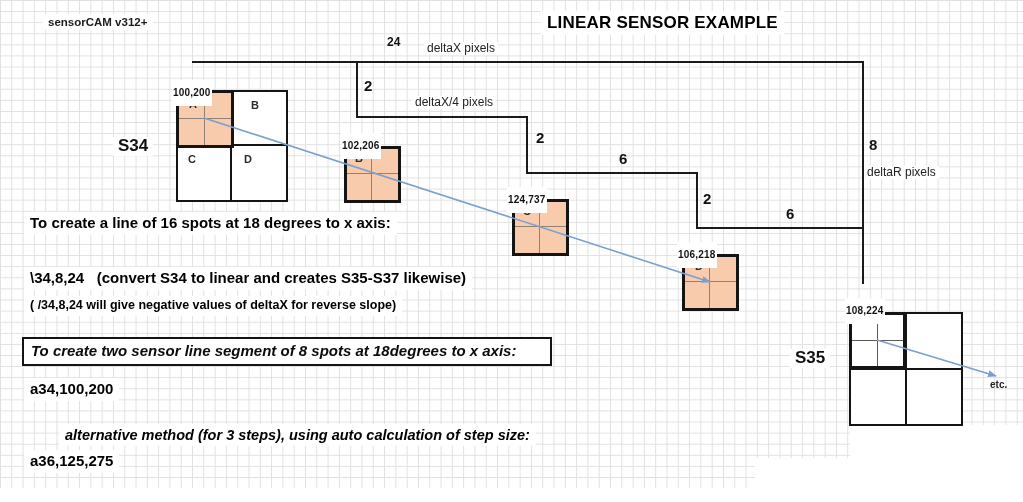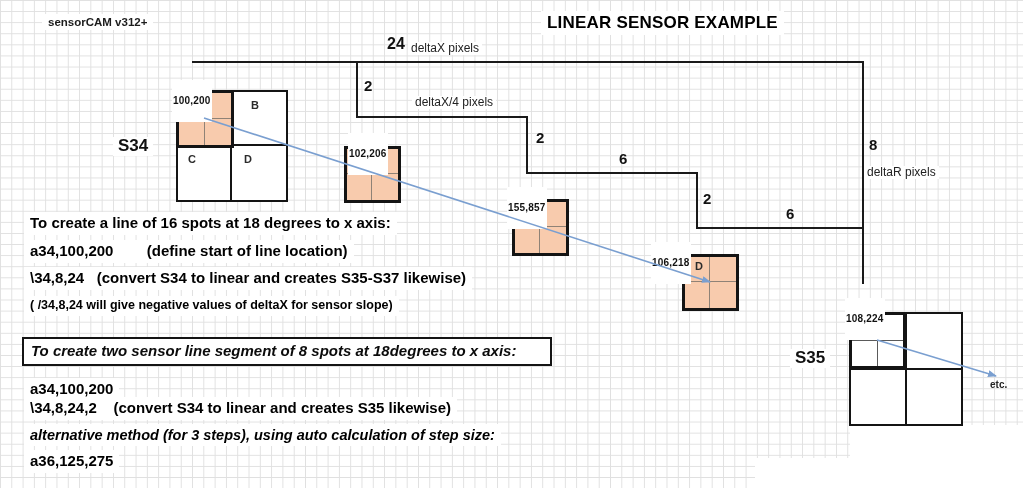--- a/index.html
+++ b/index.html
@@ -8,38 +8,38 @@
     font-family:"Liberation Sans",sans-serif;color:#111;
     background-color:#fff;
     background-image:
       linear-gradient(to right,#e0e0e0 1px,transparent 1px),
       linear-gradient(to bottom,#e0e0e0 1px,transparent 1px);
     background-size:11.3px 11.1px;
   }
   .patch{position:absolute;background:#fff;z-index:1;}
   .bline{position:absolute;background:#1a1a1a;z-index:2;}
   .num{position:absolute;font-weight:bold;font-size:15px;color:#111;z-index:3;line-height:1;}
-  .num.big{font-size:16px;}
+  .num.big{font-size:12px;}
   .lbl{position:absolute;font-size:12px;color:#222;background:#fff;padding:0 3px;z-index:3;line-height:1.1;white-space:nowrap;}
-  .coord{position:absolute;font-size:10px;font-weight:bold;color:#111;background:#fff;padding:16px 1px;z-index:4;line-height:1;letter-spacing:.2px;}
+  .coord{position:absolute;font-size:10px;font-weight:bold;color:#111;background:#fff;padding:8px 1px;z-index:4;line-height:1;letter-spacing:.2px;}
   .sensor-name{position:absolute;font-weight:bold;font-size:17px;color:#111;background:#fff;padding:0 5px;z-index:3;line-height:1.1;}
   .sq{position:absolute;border:2px solid #141414;background:#fff;z-index:3;}
   .spot{position:absolute;width:51px;height:51px;border:3px solid #141414;background:#f8cbad;z-index:3;}
   .divV{position:absolute;top:0;width:2px;height:100%;background:#141414;}
   .divH{position:absolute;left:0;height:2px;width:100%;background:#141414;}
   .thinV{position:absolute;top:0;width:1px;height:100%;background:#8f8276;}
   .thinH{position:absolute;left:0;height:1px;width:100%;background:#8f8276;}
   .quadA{position:absolute;left:-2px;top:-2px;width:52px;height:52px;border:3px solid #141414;background:#f8cbad;}
   .quadS35{position:absolute;left:-2px;top:-2px;width:51px;height:51px;border:3px solid #141414;background:#fff;}
   .quadS35 .thinV,.quadS35 .thinH{background:#5a5a5a;}
   .sq-letter{position:absolute;font-size:11px;font-weight:bold;color:#2b2b2b;z-index:5;line-height:1;}
   .row{position:absolute;left:24px;font-weight:bold;font-size:15px;color:#000000;background:#fff;
        padding:2px 6px;white-space:pre;z-index:5;line-height:1.25;}
   .row.small{font-size:12.5px;}
-  .row.ital{font-style:italic;}
+  .row.ital{font-style:italic;margin-left:35px;}
   .boxed{position:absolute;left:22px;border:2px solid #141414;background:#fff;
          font-weight:bold;font-style:italic;font-size:15px;color:#0b0b0b;
          padding:3px 34px 3px 7px;white-space:pre;z-index:5;line-height:1.25;}
   .appver{position:absolute;left:42px;top:14px;font-size:11.5px;font-weight:bold;color:#1c1c1c;
           background:#fff;padding:2px 6px;z-index:3;}
   .title{position:absolute;left:541px;top:11px;font-size:17px;font-weight:bold;color:#000;
          background:#fff;padding:2px 6px;z-index:3;letter-spacing:.2px;}
   .etc{position:absolute;left:990px;top:379px;font-size:10px;font-weight:bold;color:#222;z-index:5;}
   svg.arrows{position:absolute;left:0;top:0;z-index:4;pointer-events:none;}
 </style>
@@ -57,21 +57,21 @@
   <div class="bline" style="left:192px;top:61px;width:672px;height:2px;"></div>
   <div class="bline" style="left:356px;top:61px;width:2px;height:57px;"></div>
   <div class="bline" style="left:356px;top:116px;width:172px;height:2px;"></div>
   <div class="bline" style="left:526px;top:116px;width:2px;height:58px;"></div>
   <div class="bline" style="left:526px;top:172px;width:172px;height:2px;"></div>
   <div class="bline" style="left:696px;top:172px;width:2px;height:57px;"></div>
   <div class="bline" style="left:696px;top:227px;width:168px;height:2px;"></div>
   <div class="bline" style="left:862px;top:61px;width:2px;height:223px;"></div>
 
   <div class="num big" style="left:387px;top:36px;">24</div>
-  <div class="lbl" style="left:408px;top:42px;">deltaX pixels</div>
+  <div class="lbl" style="left:424px;top:42px;">deltaX pixels</div>
   <div class="num" style="left:364px;top:78px;">2</div>
   <div class="lbl" style="left:412px;top:96px;">deltaX/4 pixels</div>
   <div class="num" style="left:536px;top:130px;">2</div>
   <div class="num" style="left:619px;top:151px;">6</div>
   <div class="num" style="left:703px;top:191px;">2</div>
   <div class="num" style="left:786px;top:206px;">6</div>
   <div class="num" style="left:869px;top:137px;">8</div>
   <div class="lbl" style="left:864px;top:166px;">deltaR pixels</div>
 
   <div class="sensor-name" style="left:113px;top:137px;">S34</div>
@@ -82,35 +82,35 @@
     <div class="quadA">
       <div class="thinV" style="left:25px;"></div>
       <div class="thinH" style="top:25px;"></div>
       <div class="sq-letter" style="left:10px;top:6px;">A</div>
     </div>
     <div class="sq-letter" style="left:73px;top:8px;">B</div>
     <div class="sq-letter" style="left:10px;top:62px;">C</div>
     <div class="sq-letter" style="left:66px;top:62px;">D</div>
   </div>
 
-  <div class="coord" style="left:348px;top:133px;">102,206</div>
+  <div class="coord" style="left:341px;top:133px;">102,206</div>
   <div class="spot" style="left:344px;top:146px;">
     <div class="thinV" style="left:24px;"></div>
     <div class="thinH" style="top:24px;"></div>
     <div class="sq-letter" style="left:8px;top:4px;">B</div>
   </div>
 
-  <div class="coord" style="left:507px;top:187px;">155,857</div>
+  <div class="coord" style="left:507px;top:187px;">124,737</div>
   <div class="spot" style="left:512px;top:199px;">
     <div class="thinV" style="left:24px;"></div>
     <div class="thinH" style="top:24px;"></div>
     <div class="sq-letter" style="left:8px;top:4px;">C</div>
   </div>
 
-  <div class="coord" style="left:651px;top:242px;">106,218</div>
+  <div class="coord" style="left:677px;top:242px;">106,218</div>
   <div class="spot" style="left:682px;top:254px;">
     <div class="thinV" style="left:24px;"></div>
     <div class="thinH" style="top:24px;"></div>
     <div class="sq-letter" style="left:10px;top:4px;">D</div>
   </div>
 
   <div class="sensor-name" style="left:790px;top:349px;">S35</div>
   <div class="coord" style="left:845px;top:298px;">108,224</div>
   <div class="sq" style="left:849px;top:312px;width:110px;height:110px;">
     <div class="divV" style="left:54px;"></div>
@@ -127,23 +127,21 @@
     <defs>
       <marker id="ah" markerWidth="9" markerHeight="8" refX="8" refY="3.5" orient="auto" markerUnits="userSpaceOnUse">
         <path d="M0,0 L9,3.5 L0,7 Z" fill="#7a9fd0"></path>
       </marker>
     </defs>
     <line x1="204" y1="118" x2="710" y2="282" stroke="#7a9fd0" stroke-width="1.6" marker-end="url(#ah)"></line>
     <line x1="877" y1="340" x2="996" y2="376" stroke="#7a9fd0" stroke-width="1.6" marker-end="url(#ah)"></line>
   </svg>
 
   <div class="row" style="top:212px;">To create a line of 16 spots at 18 degrees to x axis:</div>
-  <div class="row" style="top:240px;">a34,100,200        (define start of line location)</div>
   <div class="row" style="top:267px;">\34,8,24   (convert S34 to linear and creates S35-S37 likewise)</div>
-  <div class="row small" style="top:296px;">( /34,8,24 will give negative values of deltaX for sensor slope)</div>
+  <div class="row small" style="top:296px;">( /34,8,24 will give negative values of deltaX for reverse slope)</div>
 
   <div class="boxed" style="top:337px;">To create two sensor line segment of 8 spots at 18degrees to x axis:</div>
   <div class="row" style="top:378px;">a34,100,200</div>
-  <div class="row" style="top:397px;">\34,8,24,2    (convert S34 to linear and creates S35 likewise)</div>
   <div class="row ital" style="top:424px;font-size:14.5px;">alternative method (for 3 steps), using auto calculation of step size:</div>
   <div class="row" style="top:450px;">a36,125,275</div>
 
 </div>
 
 </body></html>

